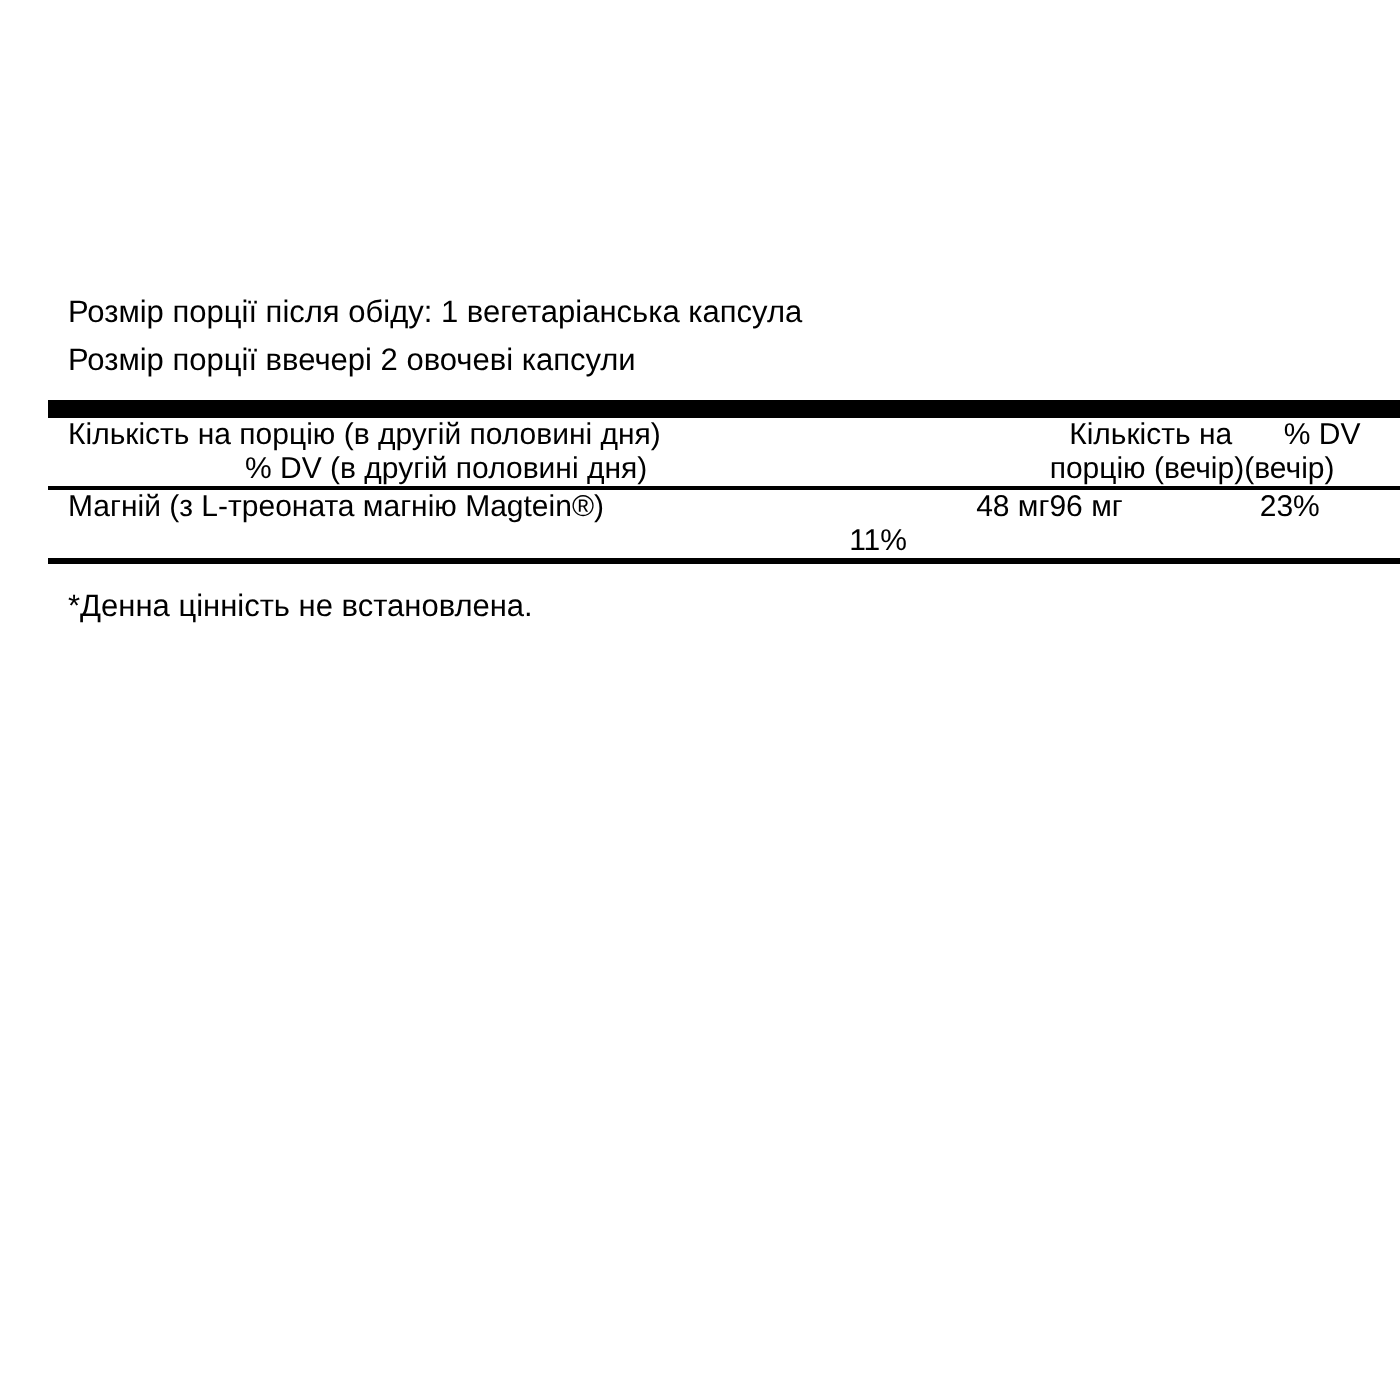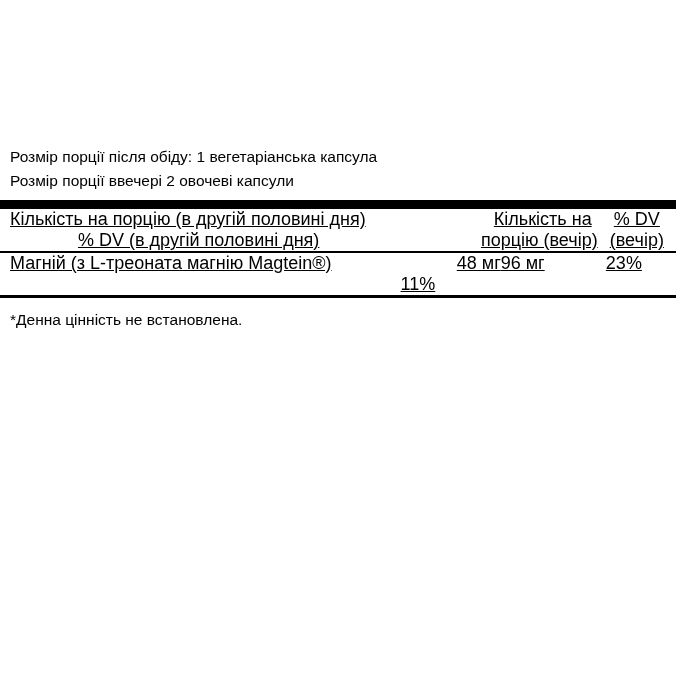--- a/index.html
+++ b/index.html
@@ -6,21 +6,21 @@
     margin: 0;
     padding: 0;
     width: 700px;
     height: 700px;
     background: #ffffff;
     font-family: "Liberation Sans", sans-serif;
   }
 
   #panel {
     position: absolute;
-    left: 0;
+    left: 24px;
     top: 145px;
     width: 676px;
     color: #000000;
   }
 
   .serving-lines {
     padding: 0 0 0 10px;
     font-size: 15.5px;
     line-height: 1.55;
   }
@@ -38,22 +38,21 @@
     background: #000000;
   }
   .rule-hair {
     height: 1.5px;
     background: #000000;
   }
 
   table.nutri {
     width: 100%;
     border-collapse: collapse;
-    font-size: 18px;
-    text-decoration: underline;
+    font-size: 15px;
   }
 
   table.nutri td {
     vertical-align: top;
     padding: 0;
   }
 
   
   .hdr {
     padding-top: 8px;
@@ -78,21 +77,21 @@
     text-align: center;
     padding-left: 0;
     padding-right: 40px;
     margin-top: 29px;
   }
   .hdr-line2 .h-mid {
     text-align: right;
     padding-right: 0;
   }
   .hdr-line2 .h-right {
-    text-align: center;
+    text-align: left;
     margin-top: 32px;
   }
 
   
   .nrow td {
     padding-top: 9px;
   }
   .nrow .n-name {
     padding-left: 10px;
     width: 390px;

